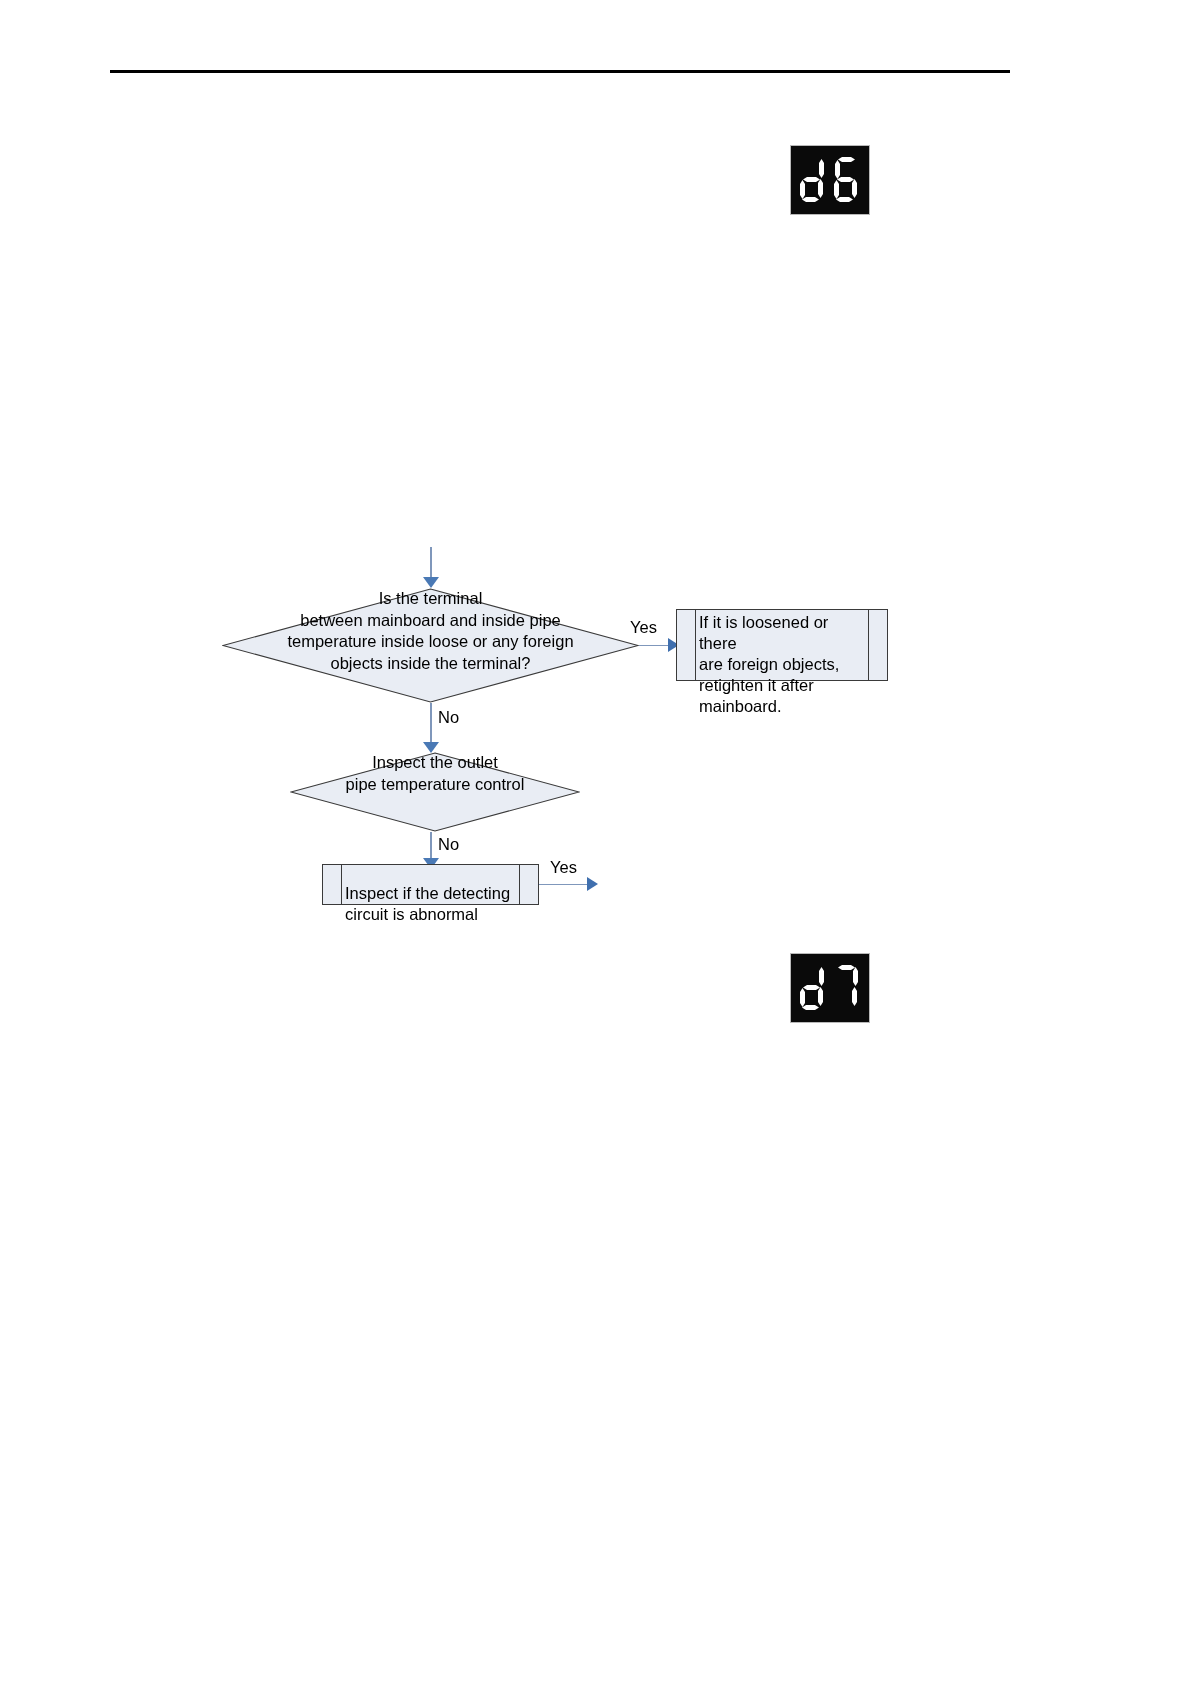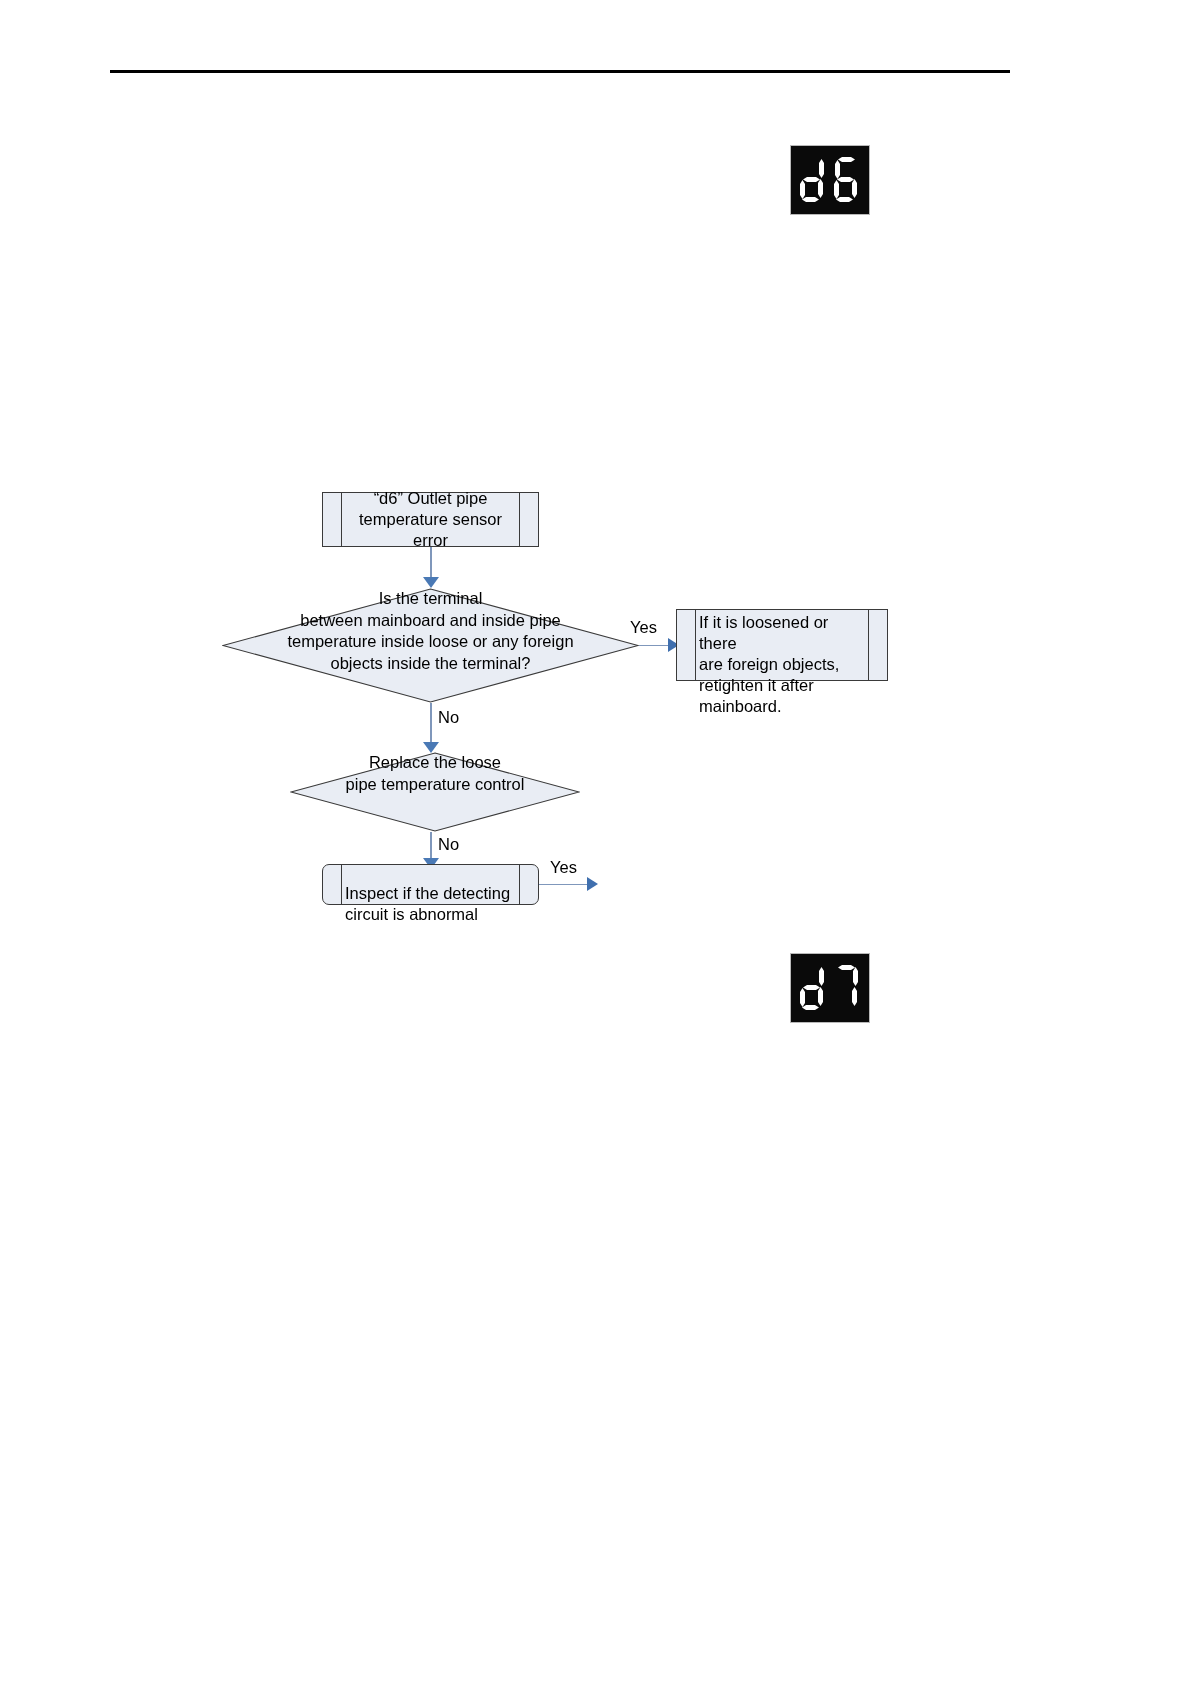--- a/index.html
+++ b/index.html
@@ -152,28 +152,20 @@
     <div class="seg-digit">
       <span class="seg a"></span>
       <span class="seg b"></span>
       <span class="seg c"></span>
 
     </div>
   </div>
 
   <div class="flow">
 
-    <div class="node proc" style="left:322px;top:492px;width:217px;height:55px;">
-      <span class="gutter-l"></span>
-      <span class="gutter-r"></span>
-      <span class="txt">
-        <span>“d6” Outlet pipe</span><br>
-        <span>temperature sensor error</span>
-      </span>
-    </div>
 
     <div class="conn vline" style="left:430px;top:547px;height:32px;"></div>
     <div class="arrow-down" style="left:423px;top:577px;"></div>
 
     <div class="diamond" style="left:222px;top:588px;width:417px;height:115px;">
       <svg width="417" height="115" viewBox="0 0 417 115">
         <polygon points="208.5,1 416,57.5 208.5,114 1,57.5" fill="#e9edf4" stroke="#3a3a3a" stroke-width="1.1"></polygon>
       </svg>
       <span class="txt">
         <span>
@@ -202,31 +194,31 @@
     <div class="conn vline" style="left:430px;top:703px;height:42px;"></div>
     <div class="arrow-down" style="left:423px;top:742px;"></div>
     <div class="edge-label" style="left:438px;top:708px;">No</div>
 
     <div class="diamond" style="left:290px;top:752px;width:290px;height:80px;">
       <svg width="290" height="80" viewBox="0 0 290 80">
         <polygon points="145,1 289,40 145,79 1,40" fill="#e9edf4" stroke="#3a3a3a" stroke-width="1.1"></polygon>
       </svg>
       <span class="txt">
         <span>
-          <span>Replace the loose</span><br>
+          <span>Inspect the outlet</span><br>
           <span>pipe temperature control</span>
         </span>
       </span>
     </div>
 
     <div class="conn vline" style="left:430px;top:832px;height:30px;"></div>
     <div class="arrow-down" style="left:423px;top:858px;"></div>
     <div class="edge-label" style="left:438px;top:835px;">No</div>
 
-    <div class="node proc left-align" style="left:322px;top:864px;width:217px;height:41px;border-radius:7px;">
+    <div class="node proc left-align" style="left:322px;top:864px;width:217px;height:41px;">
       <span class="gutter-l"></span>
       <span class="gutter-r"></span>
       <span class="txt">
         <span>Inspect if the detecting</span><br>
         <span>circuit is abnormal</span>
       </span>
     </div>
 
     <div class="conn hline" style="left:539px;top:884px;width:50px;"></div>
     <div class="arrow-right" style="left:587px;top:877px;"></div>

